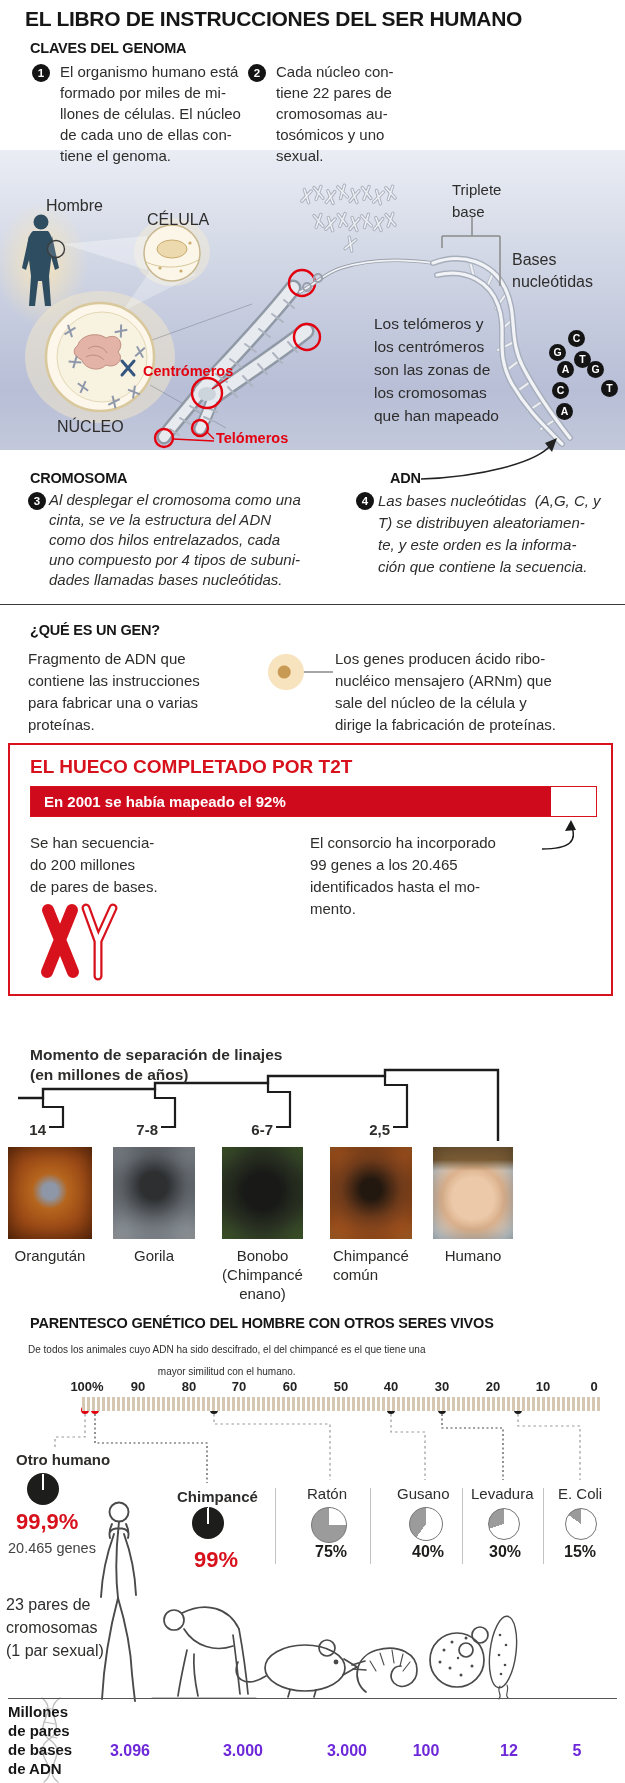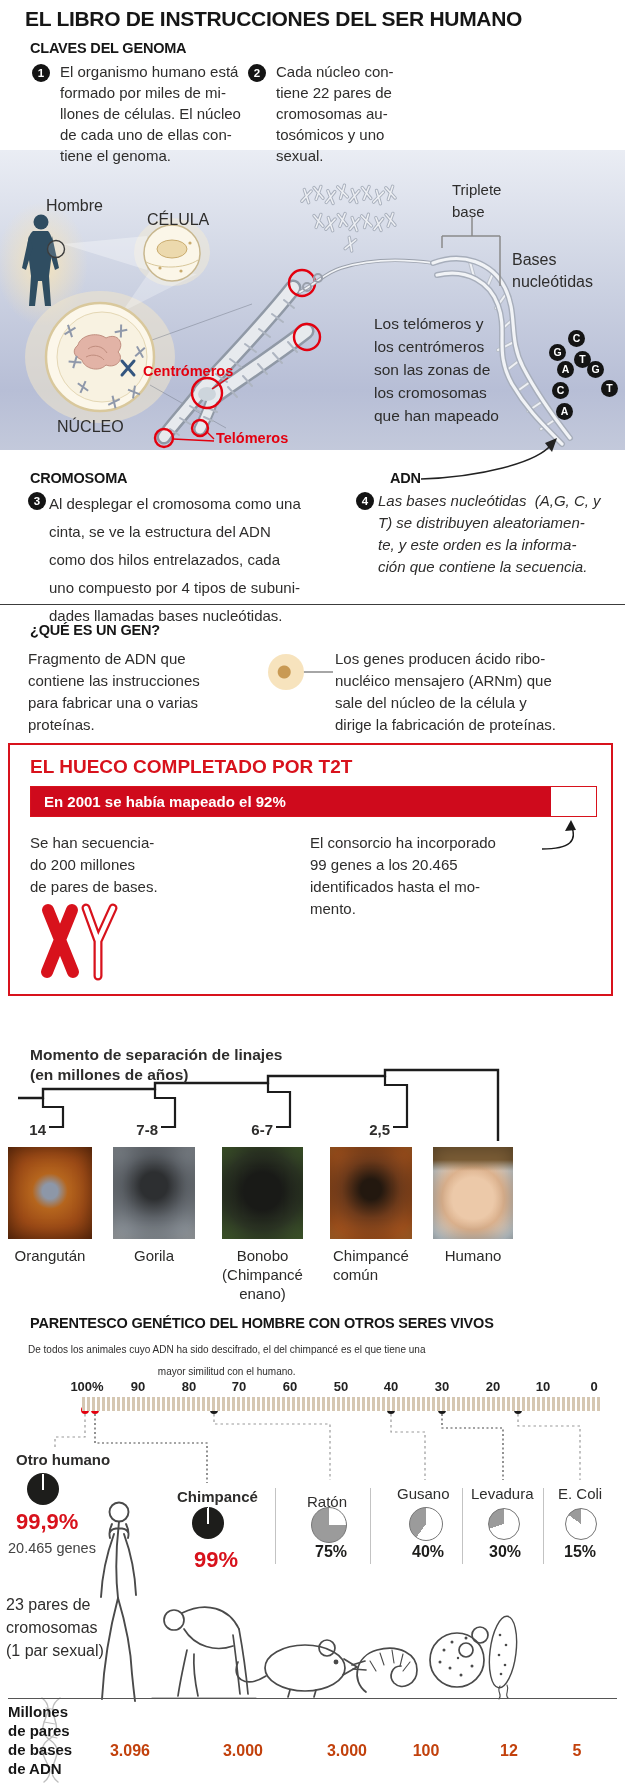--- a/index.html
+++ b/index.html
@@ -30,21 +30,21 @@
   .pieblk::after{content:"";position:absolute;left:50%;top:1px;width:2px;height:50%;background:#fff;transform:translateX(-50%);}
   .p99{background:conic-gradient(#fff 0 5deg,#1d1d1b 5deg 360deg);}
   .p75{background:conic-gradient(#fff 0 90deg,#9b9b9b 90deg 360deg);border:1px solid #767676;}
   .p40{background:conic-gradient(#fff 0 216deg,#9b9b9b 216deg 360deg);border:1px solid #767676;}
   .p30{background:conic-gradient(#fff 0 252deg,#9b9b9b 252deg 360deg);border:1px solid #767676;}
   .p15{background:conic-gradient(#fff 0 306deg,#9b9b9b 306deg 360deg);border:1px solid #767676;}
   .pct{position:absolute;z-index:2;font-size:22px;font-weight:800;color:#d8121c;white-space:pre;}
   .pctsm{position:absolute;z-index:2;font-size:16px;font-weight:800;color:#1d1d1b;white-space:pre;}
   .vline{position:absolute;z-index:1;top:1488px;height:76px;width:1px;background:#c3c3c3;}
   .bcol{position:absolute;z-index:2;top:1706px;width:96px;text-align:center;white-space:pre;}
-  .bval{font-size:16px;font-weight:800;color:#c2410c;line-height:18px;}
+  .bval{font-size:16px;font-weight:800;color:#6d28d9;line-height:18px;}
   .genicon{position:absolute;z-index:2;left:268px;top:654px;width:36px;height:36px;border-radius:50%;
            background:radial-gradient(circle at 45% 50%, #c99a54 0 6px, #f7e3bd 7px 70%, #fbf0d9 100%);}
 </style>
 </head>
 <body>
 
 <div id="page">
 
   <svg id="art" width="625" height="1783" viewBox="0 0 625 1783">
     <defs>
@@ -313,21 +313,21 @@
   <span class="base" style="left:574px;top:351px;">T</span>
   <span class="base" style="left:557px;top:361px;">A</span>
   <span class="base" style="left:587px;top:361px;">G</span>
   <span class="base" style="left:552px;top:382px;">C</span>
   <span class="base" style="left:601px;top:380px;">T</span>
   <span class="base" style="left:556px;top:403px;">A</span>
 
   <div class="t h" style="left:30px;top:468px;">CROMOSOMA</div>
   <div class="t h" style="left:390px;top:468px;">ADN</div>
   <div class="num" style="left:28px;top:492px;">3</div>
-  <div class="t" style="left:49px;top:490px;line-height:28px;">Al desplegar el cromosoma como una
+  <div class="t" style="left:49px;top:490px;line-height:20px;font-style:italic;">Al desplegar el cromosoma como una
 cinta, se ve la estructura del ADN
 como dos hilos entrelazados, cada
 uno compuesto por 4 tipos de subuni-
 dades llamadas bases nucleótidas.</div>
   <div class="num" style="left:356px;top:492px;">4</div>
   <div class="t" style="left:378px;top:490px;line-height:22px;font-style:italic;">Las bases nucleótidas  (A,G, C, y
 T) se distribuyen aleatoriamen-
 te, y este orden es la informa-
 ción que contiene la secuencia.</div>
 
@@ -400,21 +400,21 @@
 
   <div class="t" style="left:16px;top:1449px;font-weight:800;">Otro humano</div>
   <div class="pie pieblk" style="left:27px;top:1473px;width:32px;height:32px;"></div>
   <div class="pct" style="left:16px;top:1509px;">99,9%</div>
   <div class="t" style="left:8px;top:1538px;font-size:14.5px;color:#444;">20.465 genes</div>
 
   <div class="t" style="left:177px;top:1486px;font-weight:800;">Chimpancé</div>
   <div class="pie pieblk p99" style="left:192px;top:1507px;width:32px;height:32px;"></div>
   <div class="pct" style="left:194px;top:1547px;">99%</div>
 
-  <div class="t" style="left:307px;top:1483px;margin-top:8px;">Ratón</div>
+  <div class="t" style="left:307px;top:1483px;">Ratón</div>
   <div class="pie p75" style="left:311px;top:1507px;width:34px;height:34px;"></div>
   <div class="pctsm" style="left:315px;top:1543px;">75%</div>
 
   <div class="t" style="left:397px;top:1483px;">Gusano</div>
   <div class="pie p40" style="left:409px;top:1507px;width:32px;height:32px;"></div>
   <div class="pctsm" style="left:412px;top:1543px;">40%</div>
 
   <div class="t" style="left:471px;top:1483px;">Levadura</div>
   <div class="pie p30" style="left:488px;top:1508px;width:30px;height:30px;"></div>
   <div class="pctsm" style="left:489px;top:1543px;">30%</div>

